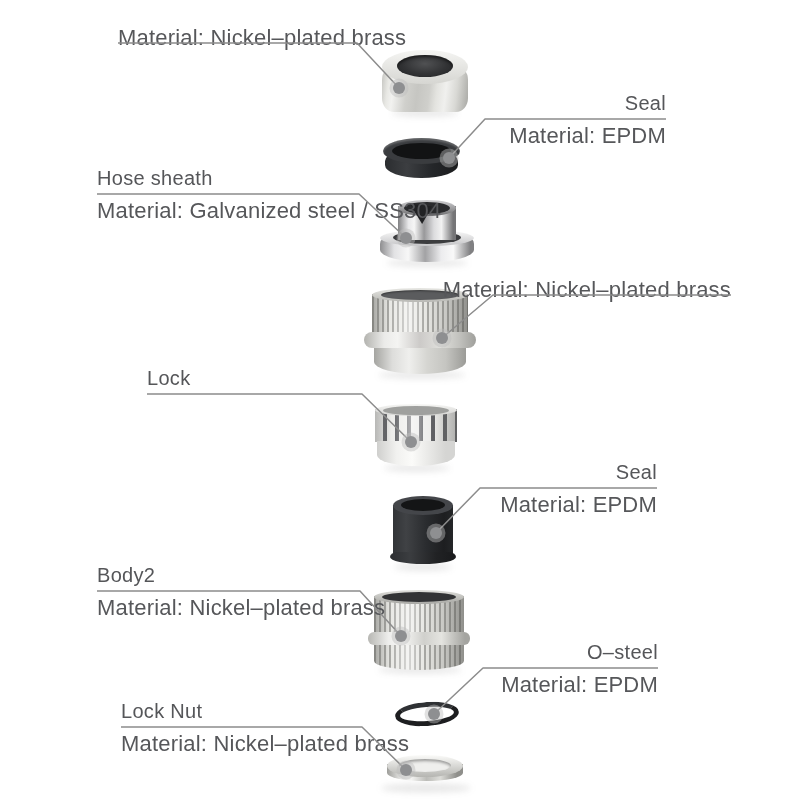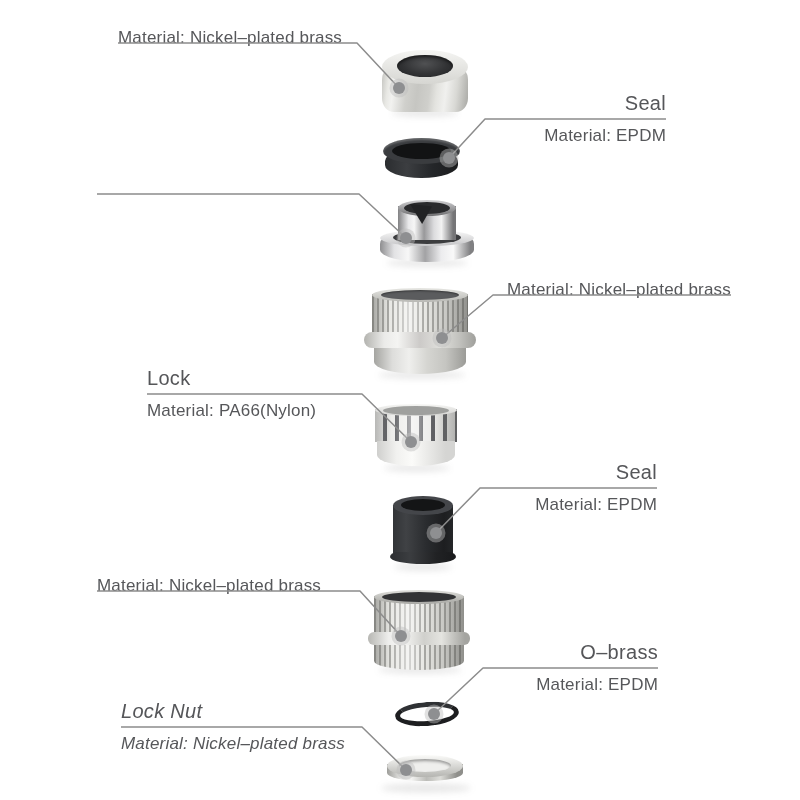--- a/index.html
+++ b/index.html
@@ -6,21 +6,21 @@
   body{
     width:800px;height:800px;position:relative;overflow:hidden;
     background:#ffffff;
     font-family:"Liberation Sans", sans-serif;
     color:#56575a;
   }
   .stage{position:absolute;left:0;top:0;width:800px;height:800px;}
   
   .co{position:absolute;white-space:nowrap;z-index:2;}
   .co .t{font-size:20px;line-height:22px;letter-spacing:.3px;color:#555659;}
-  .co .m{font-size:17px;line-height:20px;margin-top:12px;letter-spacing:.2px;color:#56575a;}
+  .co .m{font-size:22px;line-height:20px;margin-top:12px;letter-spacing:.2px;color:#56575a;}
   .co.right{text-align:right;}
   
   svg.leads{position:absolute;left:0;top:0;z-index:3;pointer-events:none;}
   
   .part{position:absolute;z-index:1;}
   .part div{position:absolute;}
   .shadow{position:absolute;background:rgba(70,70,70,.12);border-radius:50%;filter:blur(3px);z-index:0;}
   
   .sn-body{left:0;top:16px;width:86px;height:46px;border-radius:12px/14px;
     background:linear-gradient(97deg,#c2c2be 0%,#e8e8e4 9%,#f2f2f0 15%,#d0d0cc 30%,#c6c6c2 42%,#cfcfcb 55%,#e3e3df 63%,#f0f0ee 73%,#d8d8d4 85%,#a7a7a3 100%);}
@@ -182,40 +182,42 @@
   </div>
 
   <div class="co" style="left:118px;top:16px;">
     <div class="m">Material: Nickel–plated brass</div>
   </div>
   <div class="co right" style="right:134px;top:92px;">
     <div class="t">Seal</div>
     <div class="m">Material: EPDM</div>
   </div>
   <div class="co" style="left:97px;top:167px;">
+    <div class="t">Hose sheath</div>
+    <div class="m">Material: Galvanized steel / SS304</div>
   </div>
   <div class="co right" style="right:69px;top:268px;">
     <div class="m">Material: Nickel–plated brass</div>
   </div>
   <div class="co" style="left:147px;top:367px;">
     <div class="t">Lock</div>
-    <div class="m">Material: PA66(Nylon)</div>
   </div>
   <div class="co right" style="right:143px;top:461px;">
     <div class="t">Seal</div>
     <div class="m">Material: EPDM</div>
   </div>
   <div class="co" style="left:97px;top:564px;">
+    <div class="t">Body2</div>
     <div class="m">Material: Nickel–plated brass</div>
   </div>
   <div class="co right" style="right:142px;top:641px;">
-    <div class="t">O–brass</div>
+    <div class="t">O–steel</div>
     <div class="m">Material: EPDM</div>
   </div>
-  <div class="co" style="left:121px;top:700px;font-style:italic;">
+  <div class="co" style="left:121px;top:700px;">
     <div class="t">Lock Nut</div>
     <div class="m">Material: Nickel–plated brass</div>
   </div>
 
   <svg class="leads" width="800" height="800" viewBox="0 0 800 800">
     <g fill="none" stroke="#8c8c8c" stroke-width="1.5" stroke-linejoin="round">
       <polyline points="118,43 357,43 399,88"></polyline>
       <polyline points="666,119 485,119 449,158"></polyline>
       <polyline points="97,194 359,194 406,238"></polyline>
       <polyline points="731,295 493,295 442,338"></polyline>

